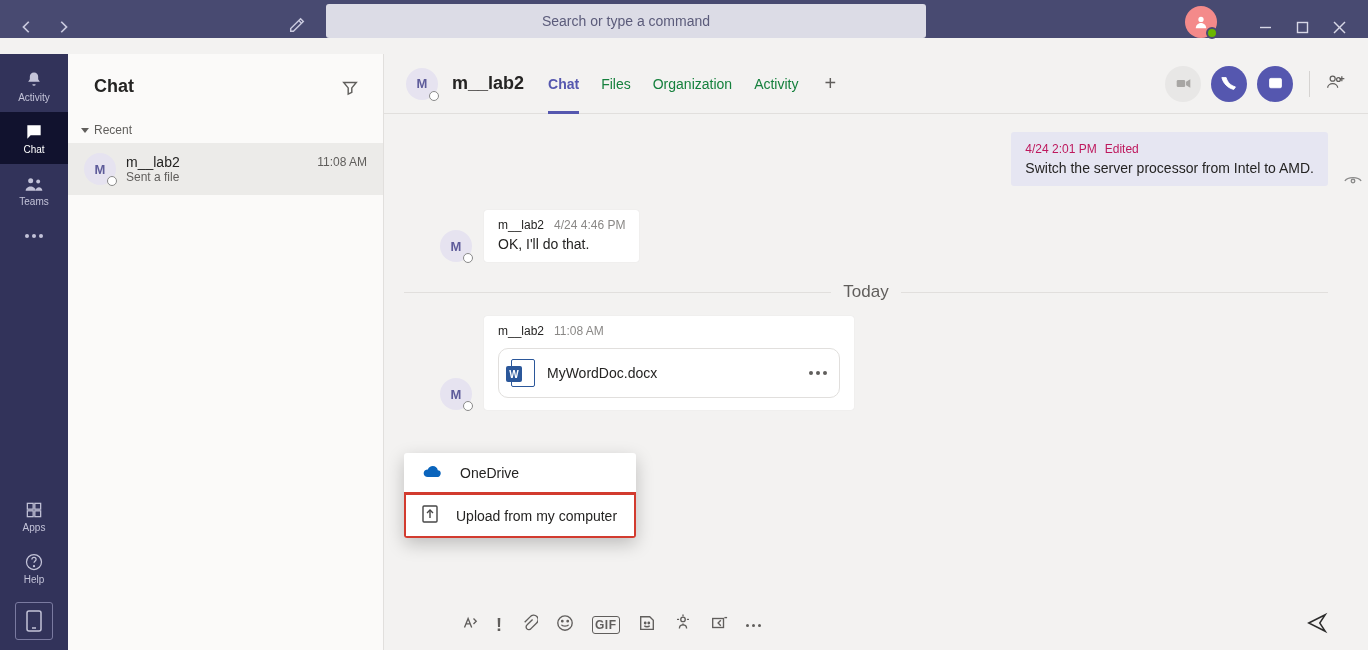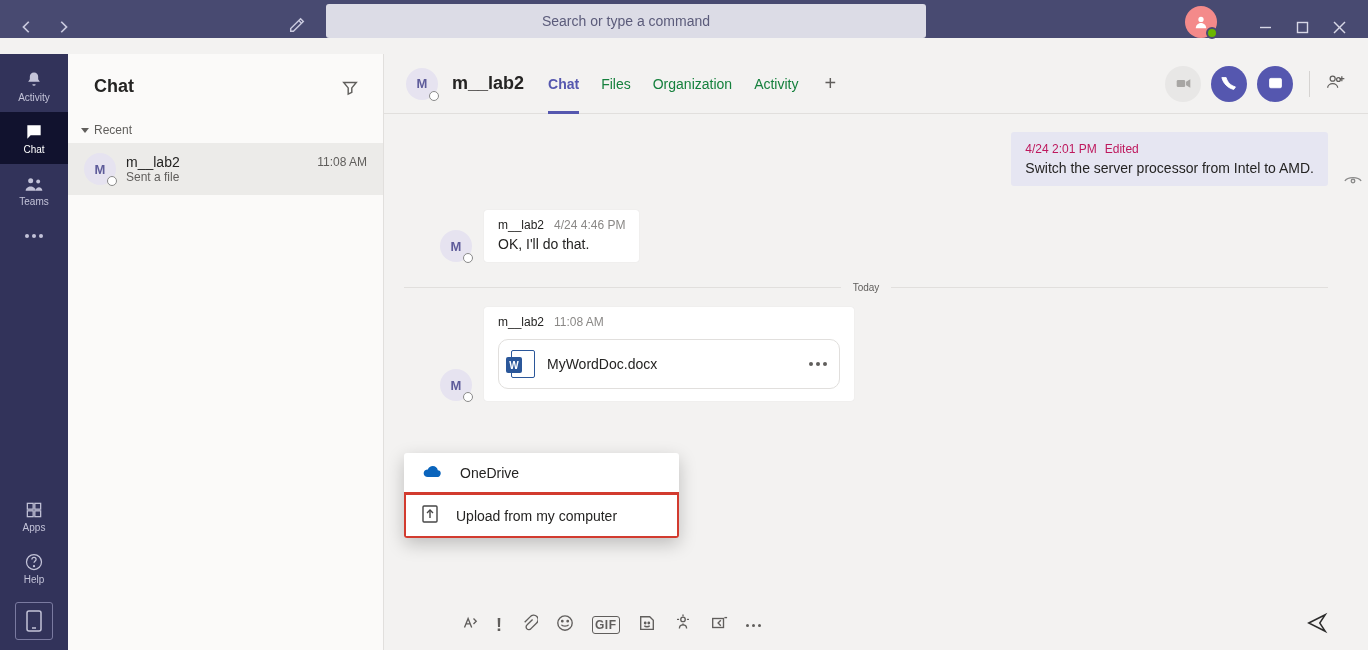--- a/index.html
+++ b/index.html
@@ -77,35 +77,35 @@
 .eye { position:absolute; right: 6px; top: 58px; }
 .eye svg { width:18px; height:10px; stroke:#8a8a8a; fill:none; stroke-width:1.5; }
 
 .msg-in { display:flex; gap: 12px; margin: 12px 0 20px 36px; }
 .msg-in .av { width:32px; height:32px; border-radius:50%; background:#e6e3f0; color:#5e5c9a; font-size:13px; font-weight:600; display:flex; align-items:center; justify-content:center; position:relative; align-self:flex-end; }
 .msg-in .av .pres { position:absolute; right:-1px; bottom:-1px; width:10px; height:10px; border-radius:50%; background:#fff; border:1.5px solid #8a8a8a; }
 .bubble-in { background:#fff; border-radius:3px; padding: 8px 14px 10px; color:#252423; font-size:14px; min-width: 140px; box-shadow: 0 0 1px rgba(0,0,0,.12); }
 .bubble-in .hdr { font-size:12px; color:#252423; display:flex; gap:10px; margin-bottom:4px; }
 .bubble-in .hdr .tm { color:#8a8886; }
 
-.sep-today { display:flex; align-items:center; gap: 12px; color:#605e5c; font-size:10px; margin: 8px 0 14px; }
+.sep-today { display:flex; align-items:center; gap: 12px; color:#605e5c; font-size:17px; margin: 8px 0 14px; }
 .sep-today::before, .sep-today::after { content:""; flex:1; height:1px; background:#e1dfdd; }
 
 .filecard { background:#fff; border-radius:3px; padding: 8px 14px 12px; width: 370px; box-shadow: 0 0 1px rgba(0,0,0,.12); }
 .filecard .hdr { font-size:12px; color:#252423; display:flex; gap:10px; margin-bottom:10px; }
 .filecard .hdr .tm { color:#8a8886; }
 .filecard .row { display:flex; align-items:center; gap:12px; border:1px solid #e1dfdd; border-radius:10px; padding:10px 12px; }
 .filecard .row .word { width:24px; height:28px; border:1.5px solid #2b579a; border-radius:2px; position:relative; }
 .filecard .row .word::after { content:"W"; position:absolute; left:-6px; top:6px; width:16px; height:16px; background:#2b579a; color:#fff; font-size:10px; font-weight:700; display:flex; align-items:center; justify-content:center; border-radius:2px; }
 .filecard .row .fn { font-size:14px; color:#252423; }
 .filecard .row .more { margin-left:auto; display:flex; gap:3px; cursor:pointer; }
 .filecard .row .more span { width:4px; height:4px; border-radius:50%; background:#605e5c; }
 
 
-.popup { position:absolute; left: 20px; bottom: 62px; width: 275px; background:#fff; border-radius:3px; box-shadow: 0 6px 18px rgba(0,0,0,.22); overflow:hidden; }
+.popup { position:absolute; left: 20px; bottom: 62px; width: 232px; background:#fff; border-radius:3px; box-shadow: 0 6px 18px rgba(0,0,0,.22); overflow:hidden; }
 .popup .opt { display:flex; align-items:center; gap:18px; padding: 12px 18px; font-size:14px; color:#252423; cursor:pointer; }
 .popup .opt .cloud { width:20px; height:13px; }
 .popup .opt .upl svg { width:16px; height:18px; stroke:#464646; fill:none; stroke-width:1.4; }
 .popup .opt.hl { outline: 3px solid #d23b2f; outline-offset: -2px; }
 
 
 .compose-bar { height:50px; display:flex; align-items:center; gap: 18px; padding: 0 40px 0 76px; color:#605e5c; }
 .compose-bar svg { width:18px; height:18px; stroke:#605e5c; fill:none; stroke-width:1.5; cursor:pointer; }
 .compose-bar .exc { font-size:18px; font-weight:700; cursor:pointer; }
 .compose-bar .gif { border:1.3px solid #605e5c; border-radius:3px; font-size:12px; font-weight:700; padding: 1px 2px; letter-spacing:.5px; cursor:pointer; }

